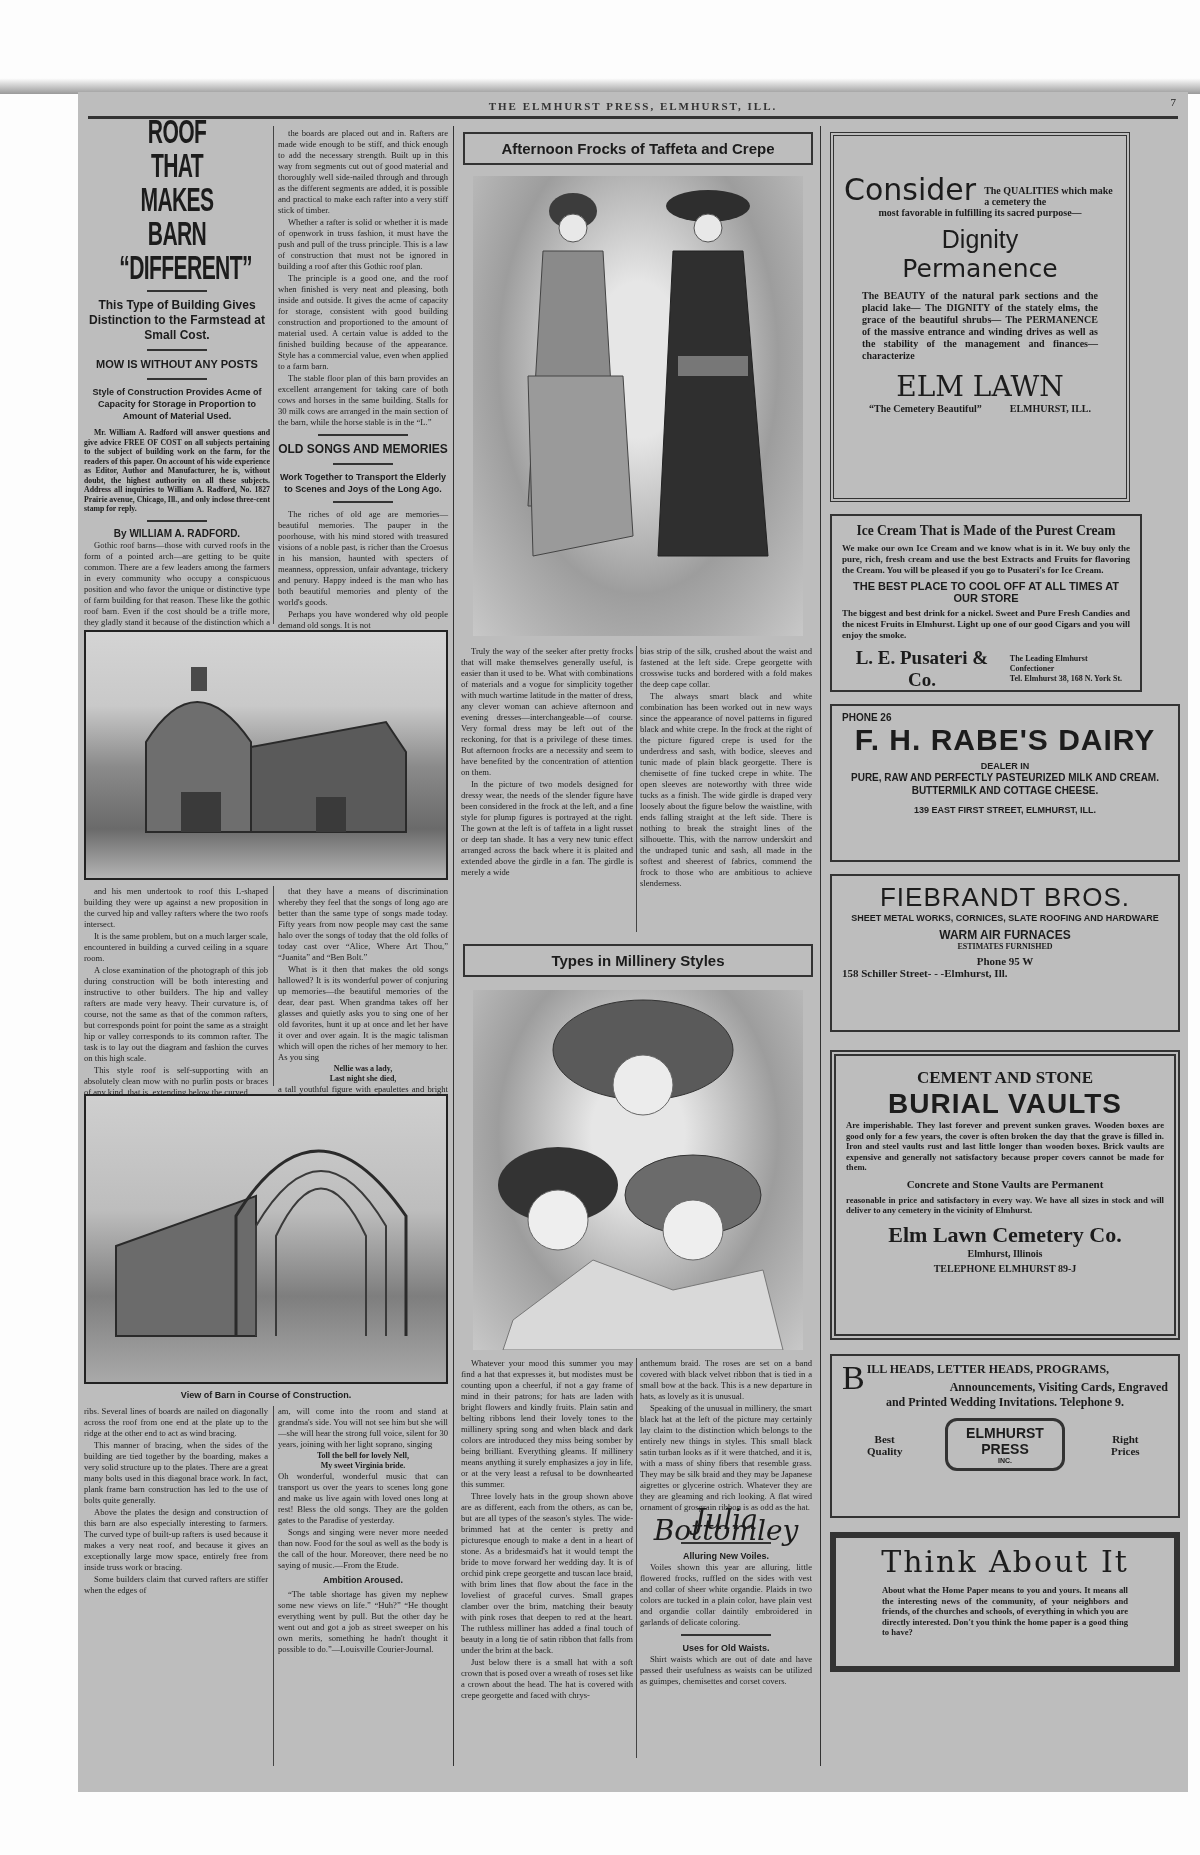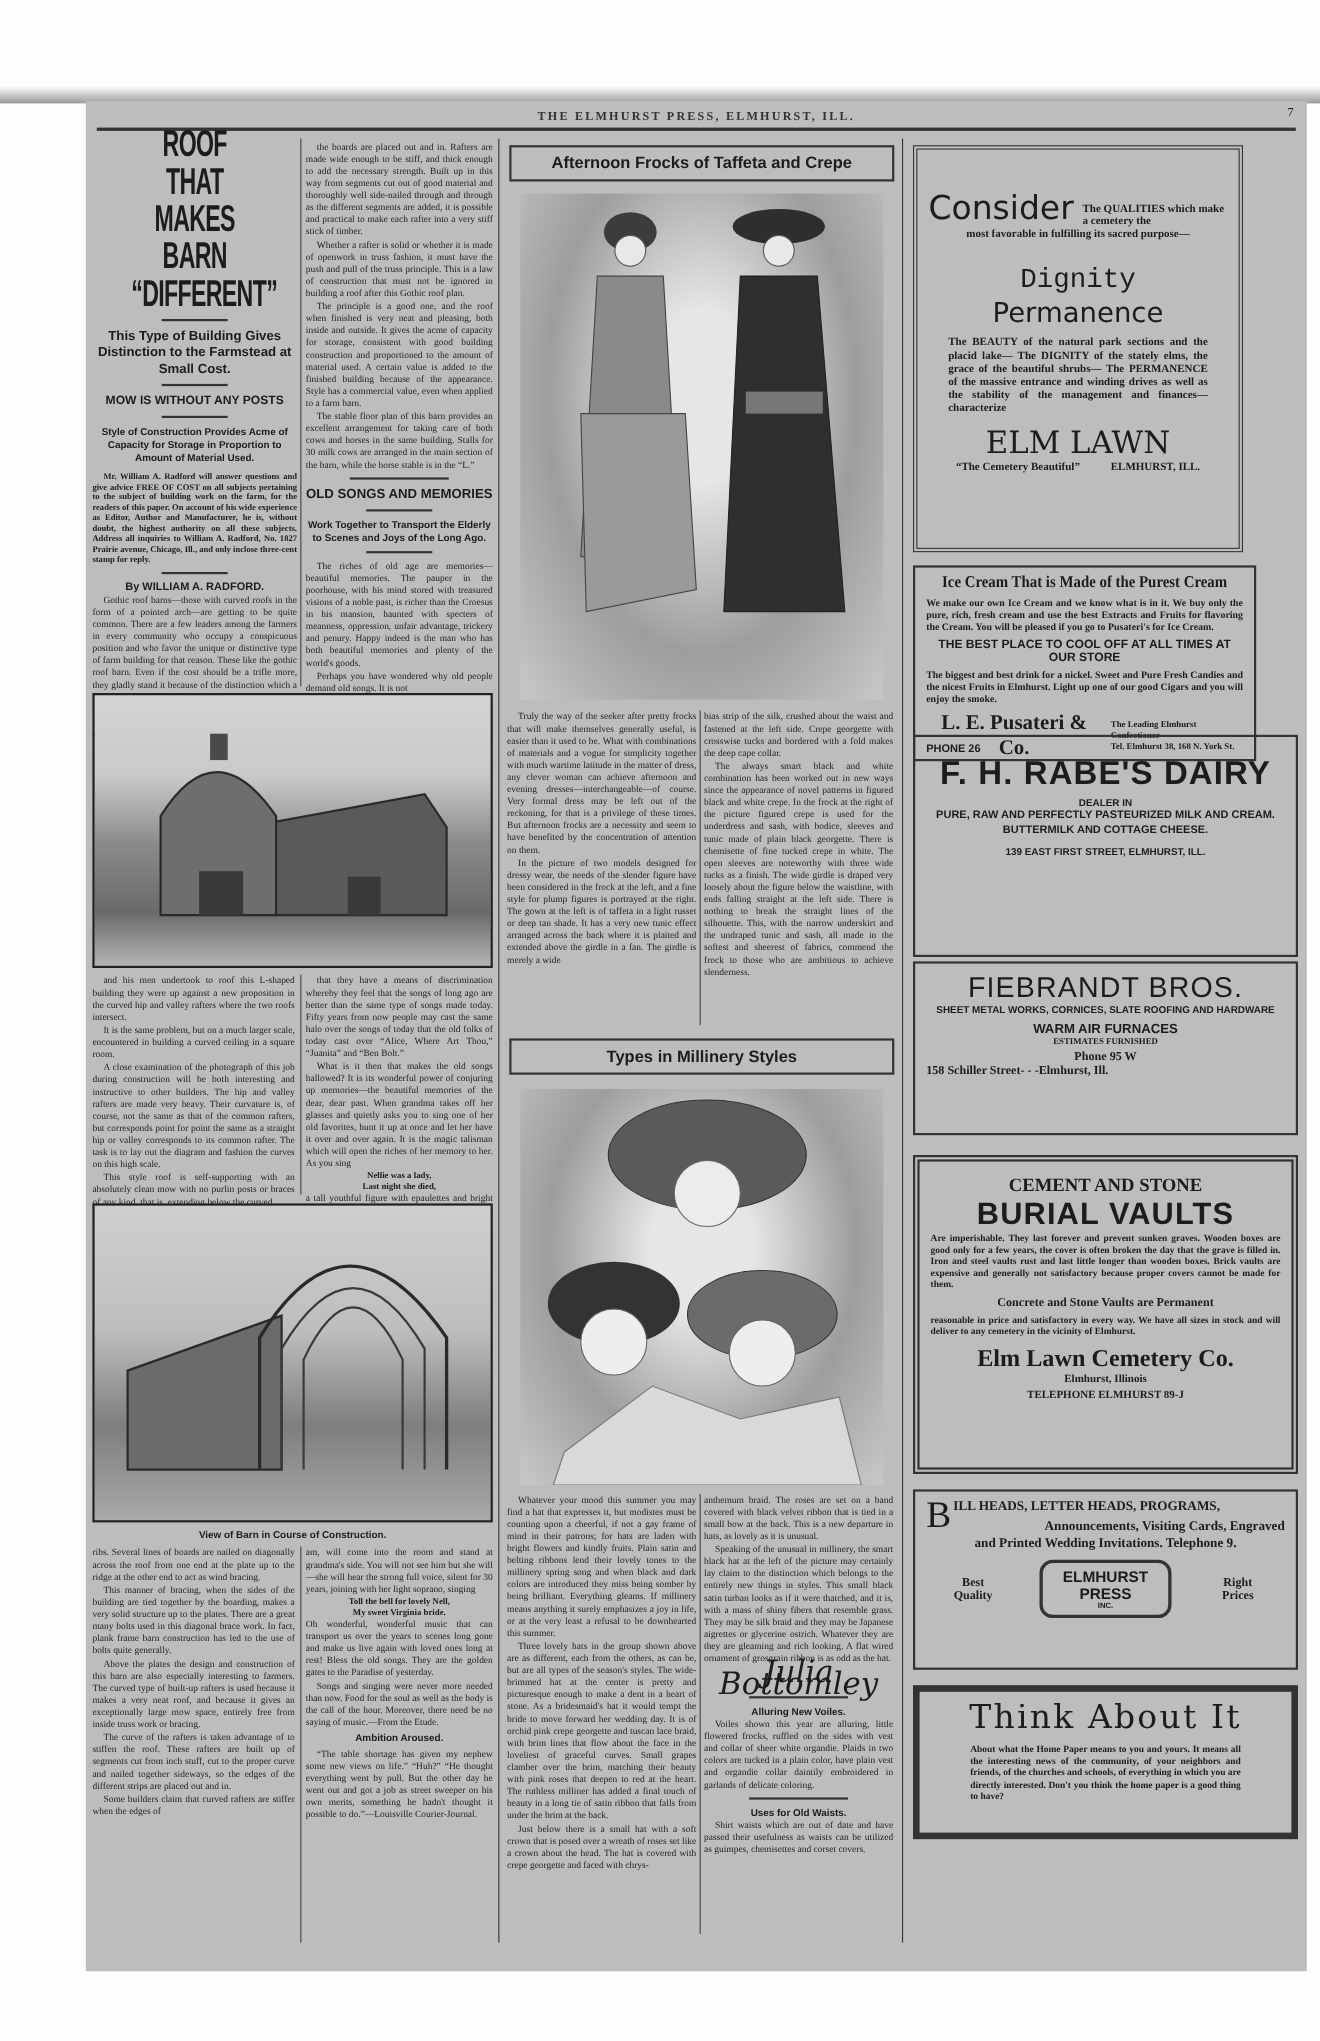--- a/index.html
+++ b/index.html
@@ -100,21 +100,20 @@
       <path d="M170 240 L170 130 Q235 20 300 130 L300 240" fill="none" stroke="#3a3a3a" stroke-width="2"></path>
       <path d="M190 240 L190 140 Q235 45 280 140 L280 240" fill="none" stroke="#3a3a3a" stroke-width="2"></path>
     </svg>
   </div>
   <div class="caption" style="left:6px; top:1298px; width:364px;">View of Barn in Course of Construction.</div>
 
   <div class="col" style="left:6px; top:1314px; width:184px;">
     <p style="text-indent:0">ribs. Several lines of boards are nailed on diagonally across the roof from one end at the plate up to the ridge at the other end to act as wind bracing.</p>
     <p>This manner of bracing, when the sides of the building are tied together by the boarding, makes a very solid structure up to the plates. There are a great many bolts used in this diagonal brace work. In fact, plank frame barn construction has led to the use of bolts quite generally.</p>
     <p>Above the plates the design and construction of this barn are also especially interesting to farmers. The curved type of built-up rafters is used because it makes a very neat roof, and because it gives an exceptionally large mow space, entirely free from inside truss work or bracing.</p>
-    <p>The curve of the rafters is taken advantage of to stiffen the roof. These rafters are built up of segments cut from inch stuff, cut to the proper curve and nailed together sideways, so the edges of the different strips are placed out and in.</p>
     <p>Some builders claim that curved rafters are stiffer when the edges of</p>
   </div>
   <div class="vrule" style="left:195px; top:1314px; height:360px;"></div>
   <div class="col" style="left:200px; top:1314px; width:170px;">
     <p style="text-indent:0">am, will come into the room and stand at grandma's side. You will not see him but she will—she will hear the strong full voice, silent for 30 years, joining with her light soprano, singing</p>
     <div class="verse">Toll the bell for lovely Nell,</div>
     <div class="verse">My sweet Virginia bride.</div>
     <p style="text-indent:0">Oh wonderful, wonderful music that can transport us over the years to scenes long gone and make us live again with loved ones long at rest! Bless the old songs. They are the golden gates to the Paradise of yesterday.</p>
     <p>Songs and singing were never more needed than now. Food for the soul as well as the body is the call of the hour. Moreover, there need be no saying of music.—From the Etude.</p>
     <div class="deck-sm" style="margin:3px 0;">Ambition Aroused.</div>
@@ -177,21 +176,21 @@
   </div>
 
   <div class="vrule" style="left:742px; top:34px; height:1640px; background:#333;"></div>
 
   <div class="ad" style="left:752px; top:40px; width:300px; height:370px; border:4px double #333;">
     <div style="margin-top:30px; display:flex; align-items:flex-end; justify-content:center; gap:8px;">
       <span style="font-family:'DejaVu Sans',sans-serif; font-size:30px;">Consider</span>
       <span style="font-size:10px; font-weight:bold; text-align:left; width:140px;">The QUALITIES which make a cemetery the</span>
     </div>
     <div style="font-size:10px; font-weight:bold;">most favorable in fulfilling its sacred purpose—</div>
-    <div style="font-family:Liberation Mono, monospace; font-size:25px; line-height:30px; margin-top:22px;">Dignity</div>
+    <div style="font-family:Liberation Sans, sans-serif; font-size:25px; line-height:30px; margin-top:6px;">Dignity</div>
     <div style="font-family:'DejaVu Sans',sans-serif; font-size:25px; line-height:30px;">Permanence</div>
     <div class="small" style="margin:6px 18px 0; font-size:10px; line-height:12px;">The BEAUTY of the natural park sections and the placid lake— The DIGNITY of the stately elms, the grace of the beautiful shrubs— The PERMANENCE of the massive entrance and winding drives as well as the stability of the management and finances—characterize</div>
     <div style="font-family:'DejaVu Serif',serif; font-size:28px; margin-top:8px;">ELM LAWN</div>
     <div style="display:flex; justify-content:center; gap:28px; font-size:10px; font-weight:bold;">
       <span>“The Cemetery Beautiful”</span>
       <span>ELMHURST, ILL.</span>
     </div>
   </div>
 
   <div class="ad" style="left:752px; top:422px; width:312px; height:178px;">
@@ -201,21 +200,21 @@
     <div class="small">The biggest and best drink for a nickel. Sweet and Pure Fresh Candies and the nicest Fruits in Elmhurst. Light up one of our good Cigars and you will enjoy the smoke.</div>
     <div style="display:flex; align-items:center; gap:8px; margin-top:6px;">
       <span style="font-size:19px; font-weight:bold;">L. E. Pusateri &amp; Co.</span>
       <span style="font-size:8px; font-weight:bold; line-height:10px; text-align:left;">
         <span style="display:block;">The Leading Elmhurst Confectioner</span>
         <span style="display:block;">Tel. Elmhurst 38, 168 N. York St.</span>
       </span>
     </div>
   </div>
 
-  <div class="ad sans" style="left:752px; top:576px; width:350px; height:202px;">
+  <div class="ad sans" style="left:752px; top:612px; width:350px; height:158px;">
     <div style="text-align:left; font-size:10px; font-weight:bold;">PHONE 26</div>
     <div style="font-size:30px; font-weight:bold; letter-spacing:1px;">F. H. RABE'S DAIRY</div>
     <div style="font-size:9px; font-weight:bold; margin-top:4px;">DEALER IN</div>
     <div style="font-size:10px; font-weight:bold; line-height:13px;">PURE, RAW AND PERFECTLY PASTEURIZED MILK AND CREAM. BUTTERMILK AND COTTAGE CHEESE.</div>
     <div style="font-size:9px; font-weight:bold; margin-top:8px;">139 EAST FIRST STREET, ELMHURST, ILL.</div>
   </div>
 
   <div class="ad sans" style="left:752px; top:782px; width:350px; height:158px;">
     <div style="font-size:26px; letter-spacing:1px;">FIEBRANDT BROS.</div>
     <div style="font-size:9px; font-weight:bold;">SHEET METAL WORKS, CORNICES, SLATE ROOFING AND HARDWARE</div>

